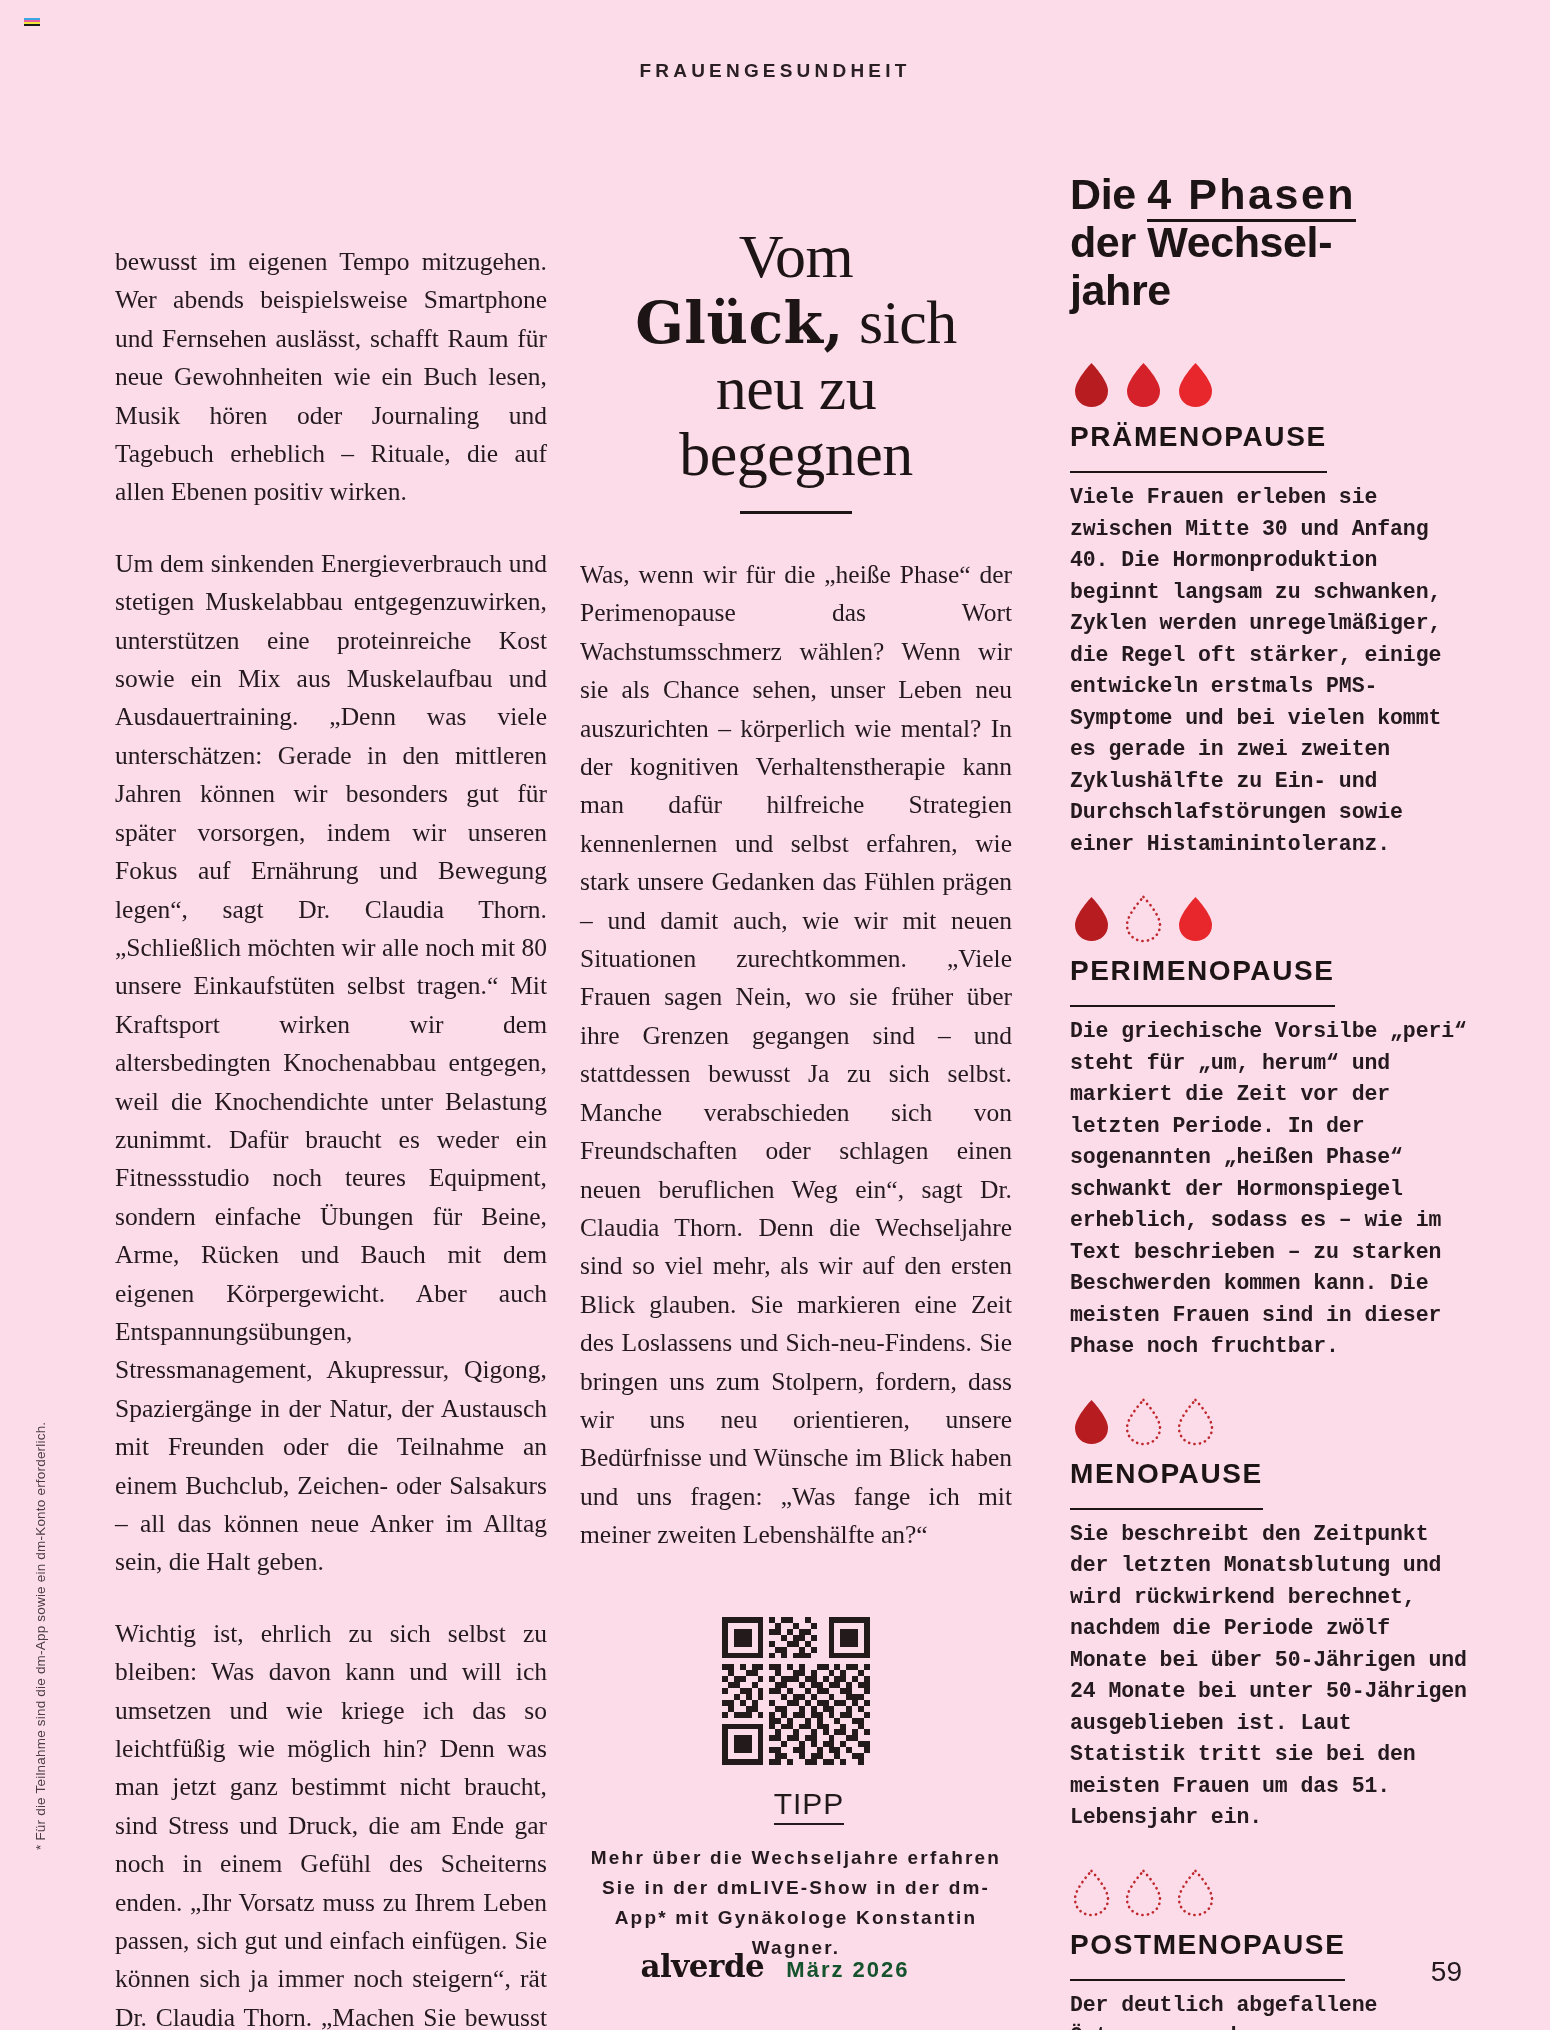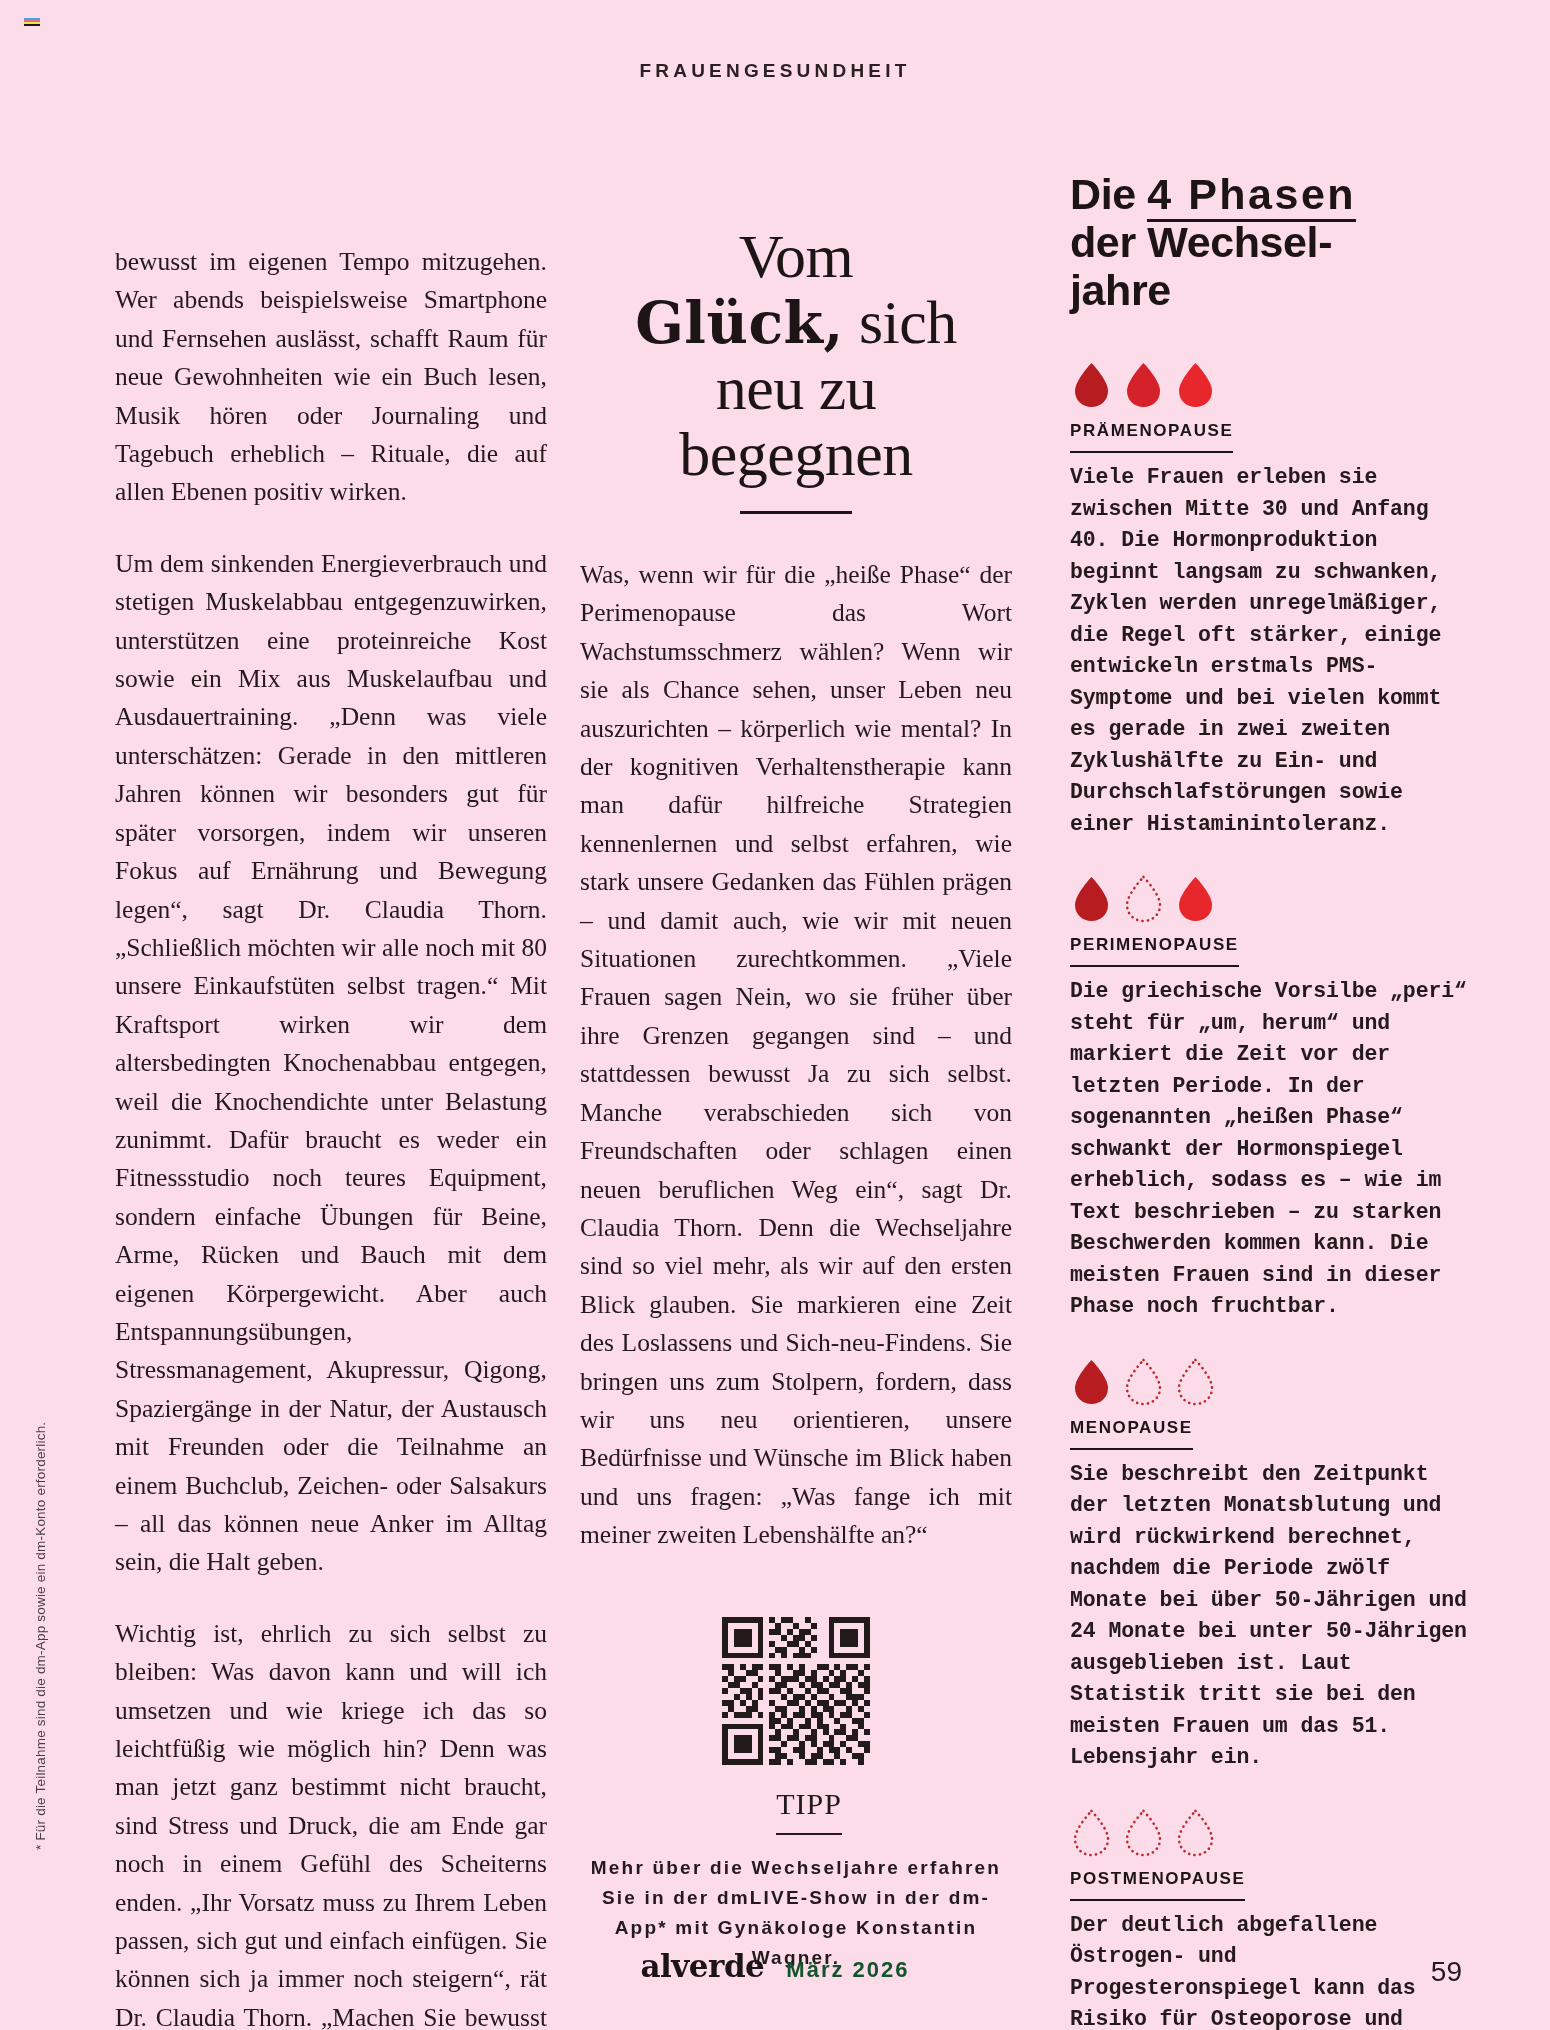--- a/index.html
+++ b/index.html
@@ -130,26 +130,26 @@
   }
   .qr {
     width: 148px;
     height: 148px;
     margin: 0 auto;
     display: block;
   }
   .tip-title {
     display: inline-block;
     margin-top: 22px;
-    font-family: Liberation Serif, serif;
+    font-family: Liberation Sans, sans-serif;
     font-size: 30px;
     font-weight: 400;
     letter-spacing: 1px;
     border-bottom: 2px solid #241a1d;
-    padding-bottom: 12px;
+    padding-bottom: 2px;
     margin-left: 26px;
   }
   .tip-caption {
     margin-top: 18px;
     font-family: "Liberation Sans", sans-serif;
     font-size: 19px;
     font-weight: 600;
     line-height: 30px;
     letter-spacing: 2.2px;
     color: #241a1d;
@@ -176,25 +176,25 @@
     display: flex;
     gap: 9px;
     margin-bottom: 12px;
   }
   .drop { width: 43px; height: 49px; display: block; }
 
   .phase-name {
     display: inline-block;
     font-family: "Liberation Sans", sans-serif;
     font-weight: 700;
-    font-size: 17px;
+    font-size: 28px;
     letter-spacing: 1.6px;
     color: #1d1416;
     border-bottom: 2px solid #1d1416;
-    padding-bottom: 10px;
+    padding-bottom: 18px;
     margin-bottom: 9px;
   }
   .phase-text {
     font-family: Liberation Mono, monospace;
     font-weight: 600;
     font-size: 21.5px;
     line-height: 31.5px;
     letter-spacing: -0.1px;
     color: #241a1d;
   }

